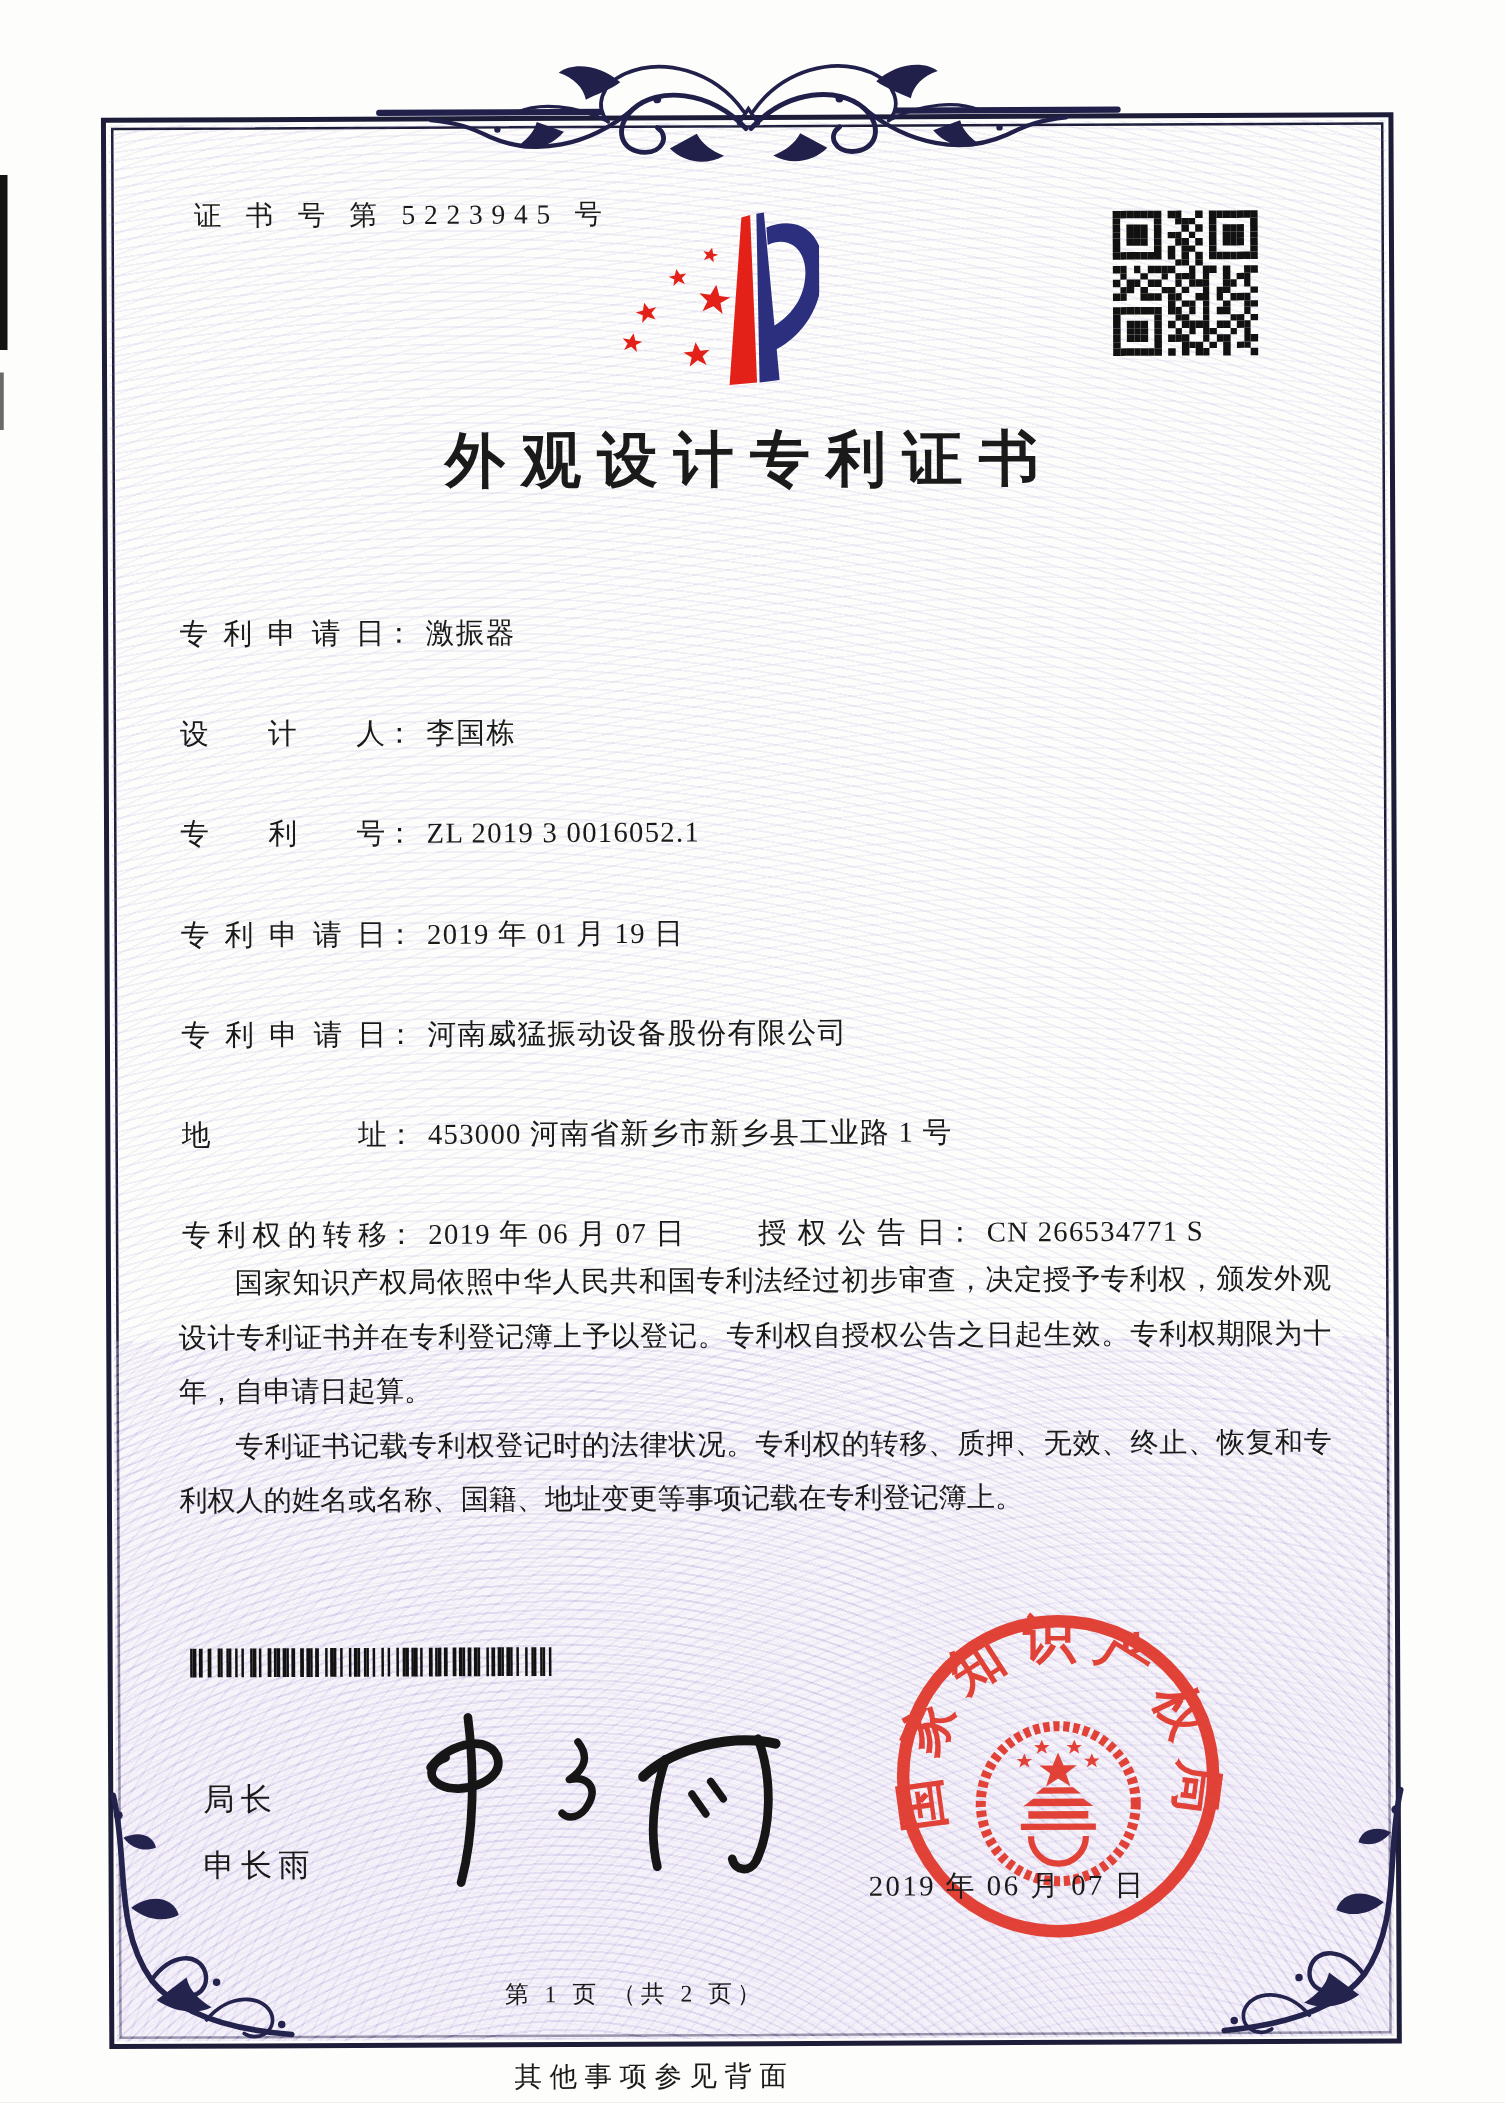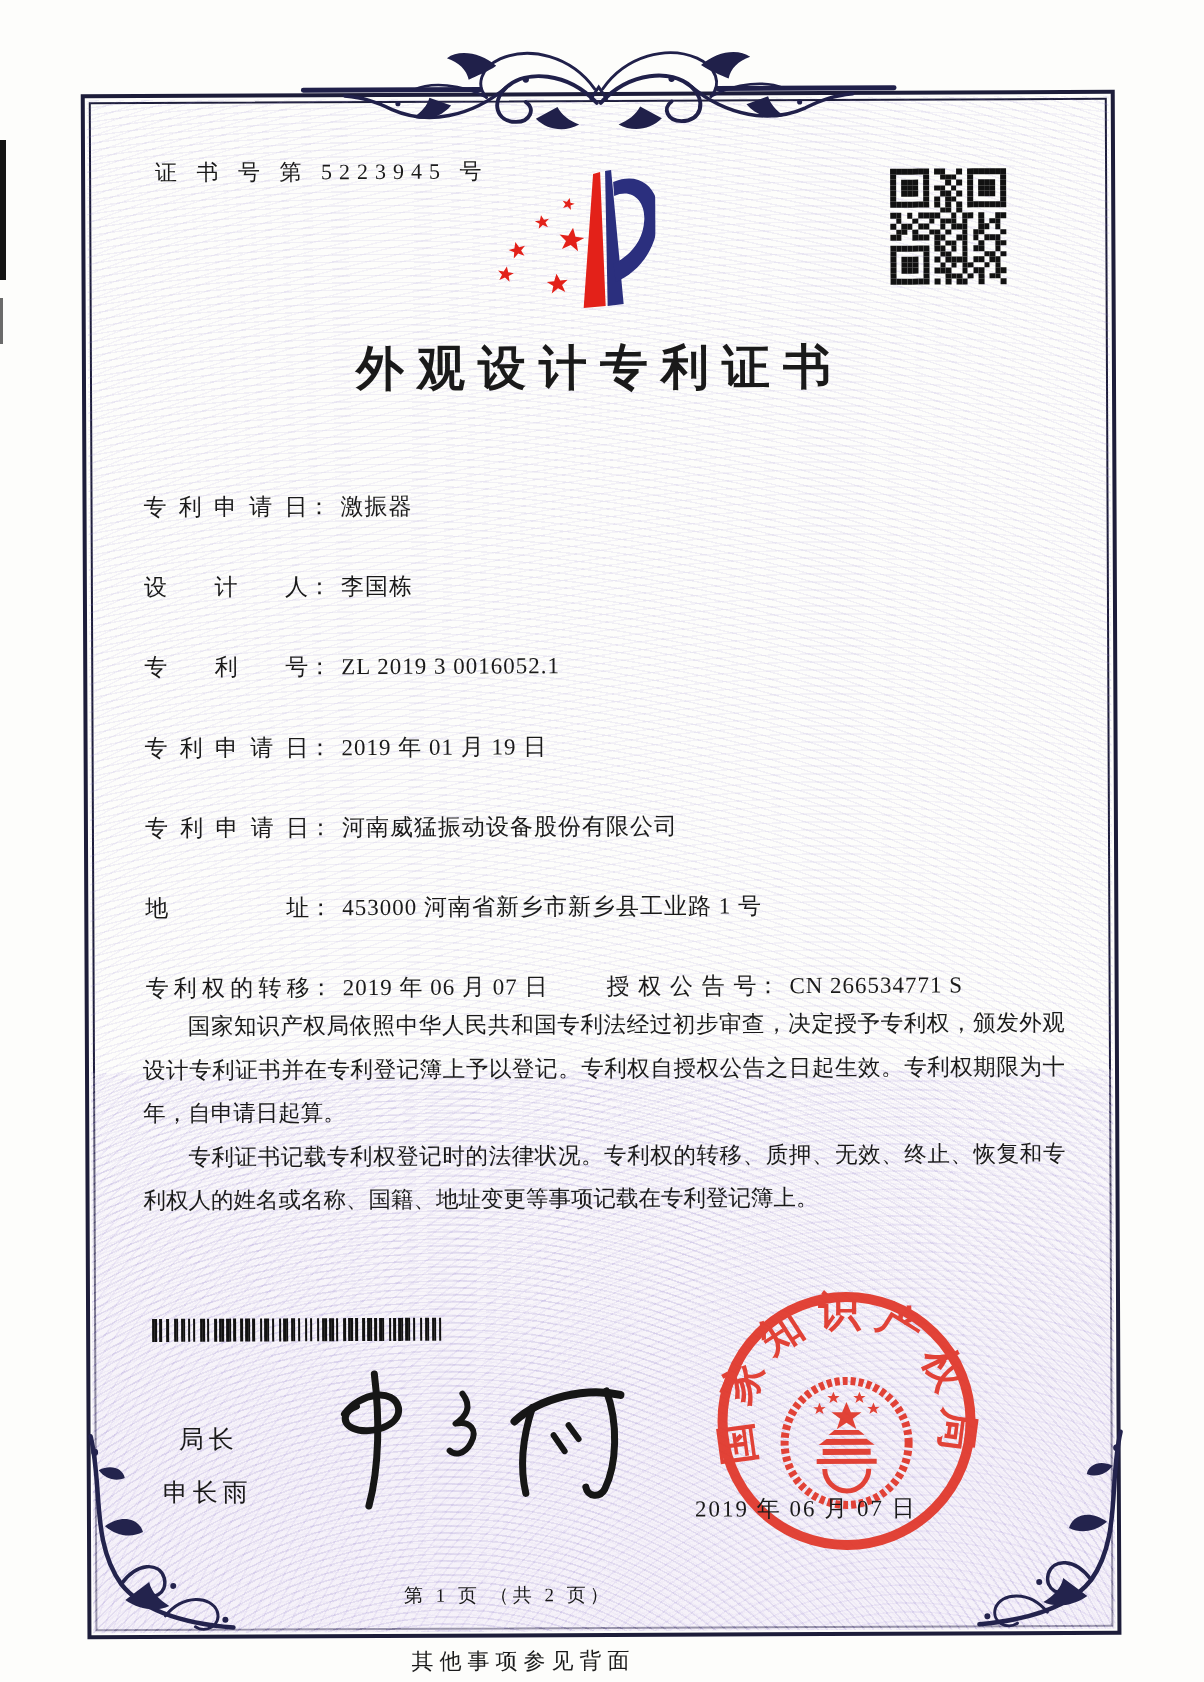--- a/index.html
+++ b/index.html
@@ -41,21 +41,21 @@
   .frow .col{display:inline-block;}
   .frow .val{display:inline-block;margin-left:10px;letter-spacing:1px;}
   .r1{top:490px;} .r2{top:570px;} .r3{top:650px;} .r4{top:731px;} .r5{top:811px;} .r6{top:891px;} .r7{top:971px;}
   .grant2{margin-left:58px;}
   .grant2 .lab2{display:inline-block;width:150px;text-align:justify;text-align-last:justify;vertical-align:bottom;}
   .paras{position:absolute;left:142px;top:1003px;width:922px;font-size:22.5px;line-height:43.5px;text-align:justify;}
   .paras p{margin:0;text-indent:2em;}
   .barcode{position:absolute;left:150px;top:1317px;width:292px;height:23px;display:flex;align-items:stretch;background:#fff0;}
   .bar{height:100%;}
   .bar.on{background:#111;}
-  .director-label{position:absolute;left:176px;top:1421px;font-size:25px;letter-spacing:5px;font-family:Liberation Sans, sans-serif;}
+  .director-label{position:absolute;left:160px;top:1421px;font-size:25px;letter-spacing:5px;font-family:Liberation Sans, sans-serif;}
   .director-name{position:absolute;left:160px;top:1474px;font-size:25px;letter-spacing:5px;font-family:"Liberation Sans","DejaVu Sans",sans-serif;}
   .signature{position:absolute;left:308px;top:1365px;width:345px;height:155px;}
   .seal{position:absolute;left:708px;top:1286px;width:272px;height:272px;}
   .grant-date{position:absolute;left:692px;top:1494px;font-size:23px;letter-spacing:2px;z-index:5;white-space:nowrap;}
   .page-number{position:absolute;left:0;top:1582px;width:1010px;text-align:center;font-size:19px;letter-spacing:4px;}
   .back-note{position:absolute;left:0;top:1646px;width:1040px;text-align:center;font-size:22px;letter-spacing:6px;}
   .ornament-top{position:absolute;left:302px;top:26px;width:600px;height:128px;}
   .flourish{position:absolute;width:212px;height:212px;}
   .flourish.bl{left:62px;top:1428px;}
   .flourish.br{left:932px;top:1428px;transform:scaleX(-1);}
@@ -654,21 +654,21 @@
       <div class="frow r4">
         <span class="lab">专利申请日</span><span class="col">：</span><span class="val">2019 年 01 月 19 日</span>
       </div>
       <div class="frow r5">
         <span class="lab">专利申请日</span><span class="col">：</span><span class="val">河南威猛振动设备股份有限公司</span>
       </div>
       <div class="frow r6">
         <span class="lab">地址</span><span class="col">：</span><span class="val">453000 河南省新乡市新乡县工业路 1 号</span>
       </div>
       <div class="frow r7">
-        <span class="lab">专利权的转移</span><span class="col">：</span><span class="val">2019 年 06 月 07 日</span><span class="grant2"><span class="lab2">授权公告号</span><span class="col">：</span><span class="val">CN 266534771 S</span></span>
+        <span class="lab">专利权的转移</span><span class="col">：</span><span class="val">2019 年 06 月 07 日</span><span class="grant2"><span class="lab2">授权公告日</span><span class="col">：</span><span class="val">CN 266534771 S</span></span>
       </div>
     </div>
 
     <div class="paras">
       <p>国家知识产权局依照中华人民共和国专利法经过初步审查，决定授予专利权，颁发外观设计专利证书并在专利登记簿上予以登记。专利权自授权公告之日起生效。专利权期限为十年，自申请日起算。</p>
       <p>专利证书记载专利权登记时的法律状况。专利权的转移、质押、无效、终止、恢复和专利权人的姓名或名称、国籍、地址变更等事项记载在专利登记簿上。</p>
     </div>
 
     <div class="barcode" id="barcode">
         <div class="bar on" style="width: 2.4px;"></div>

